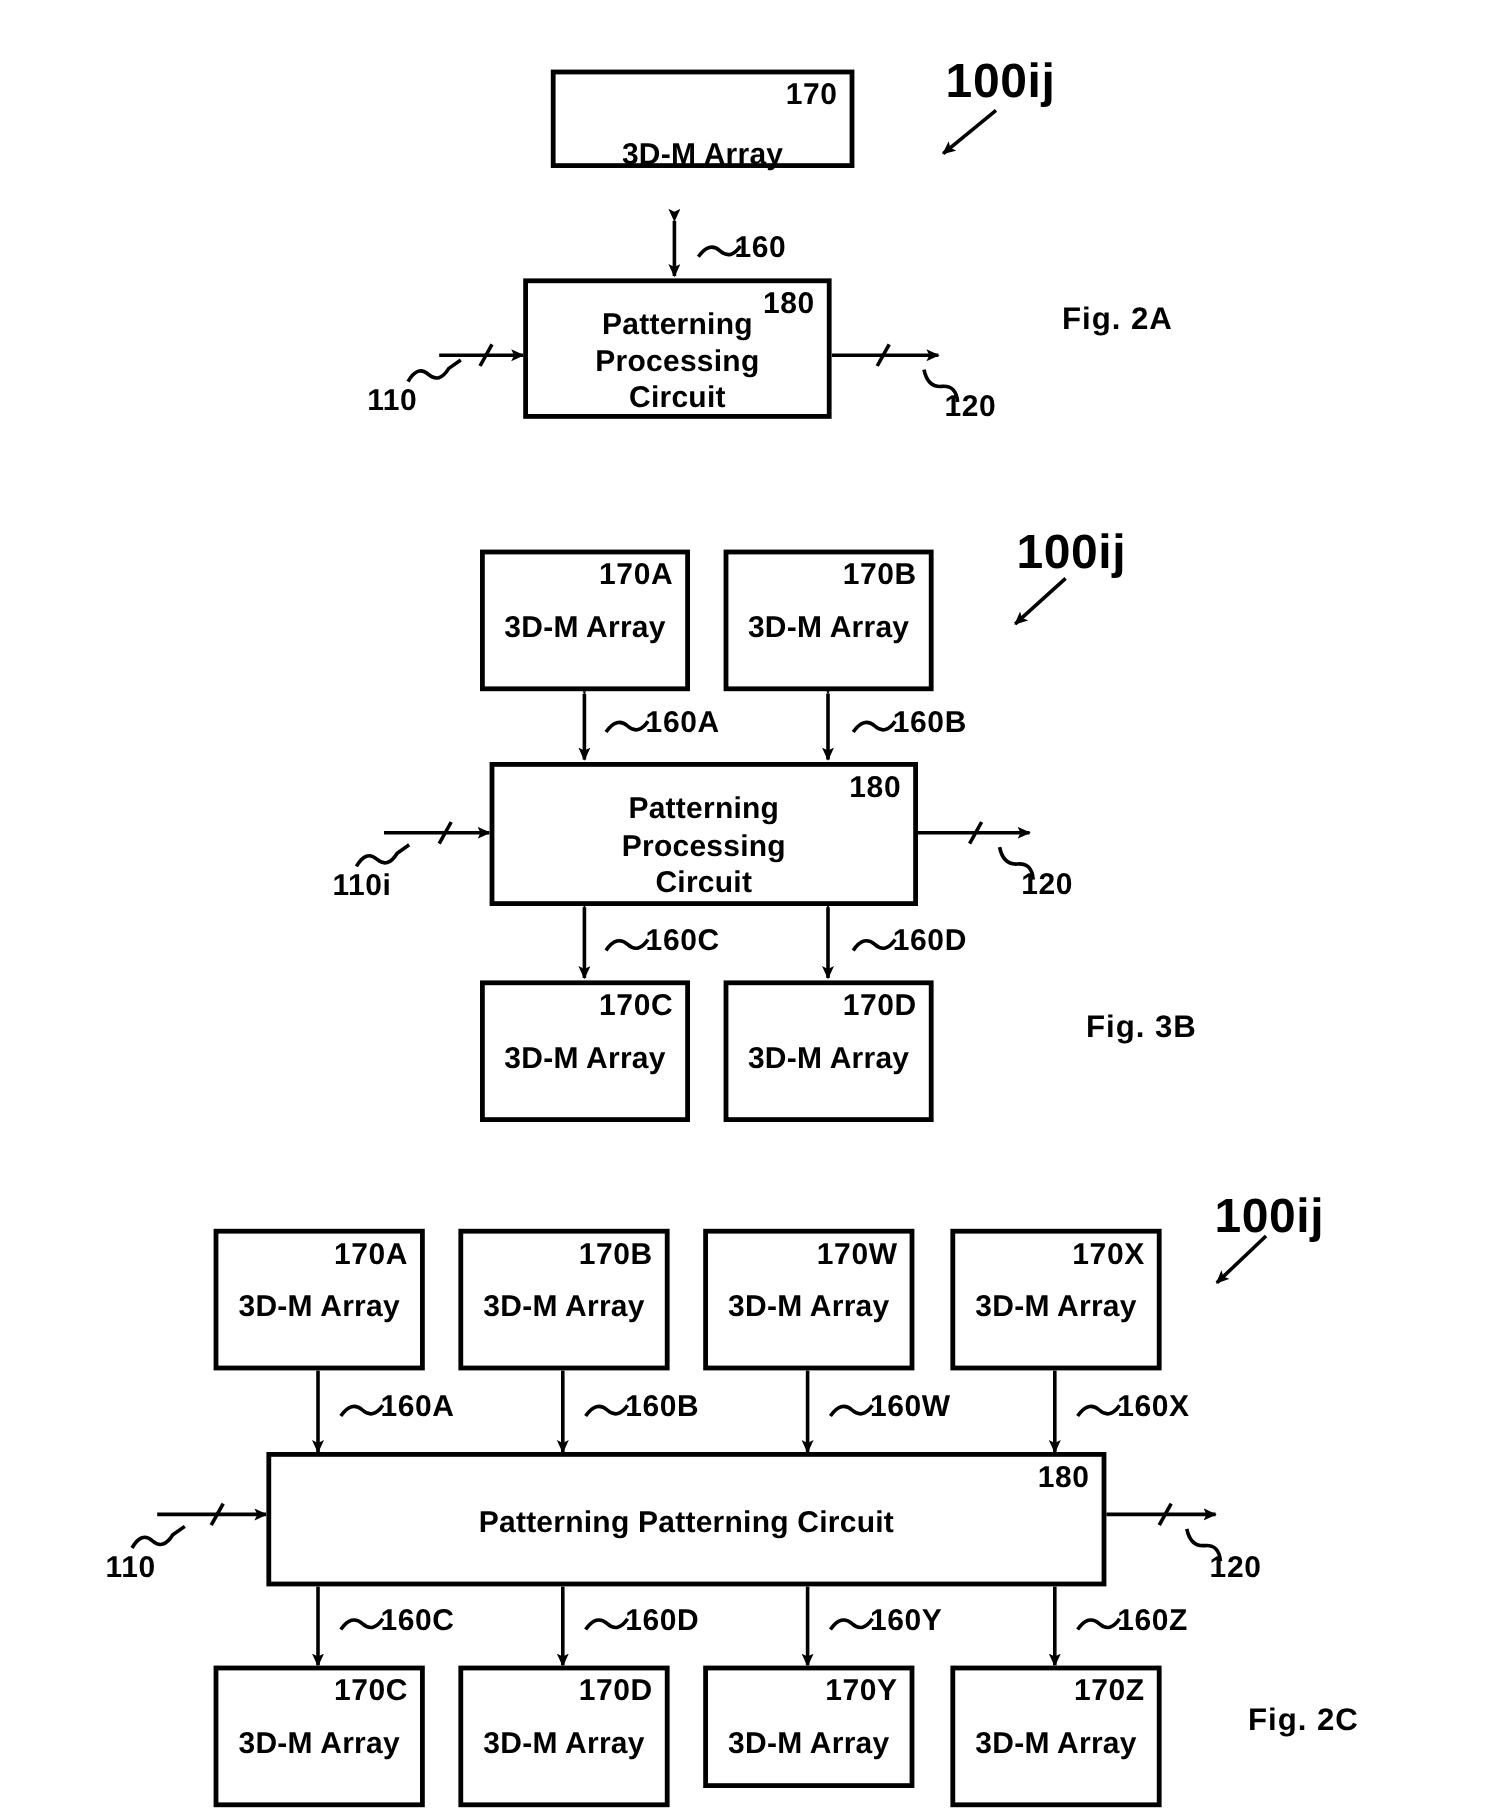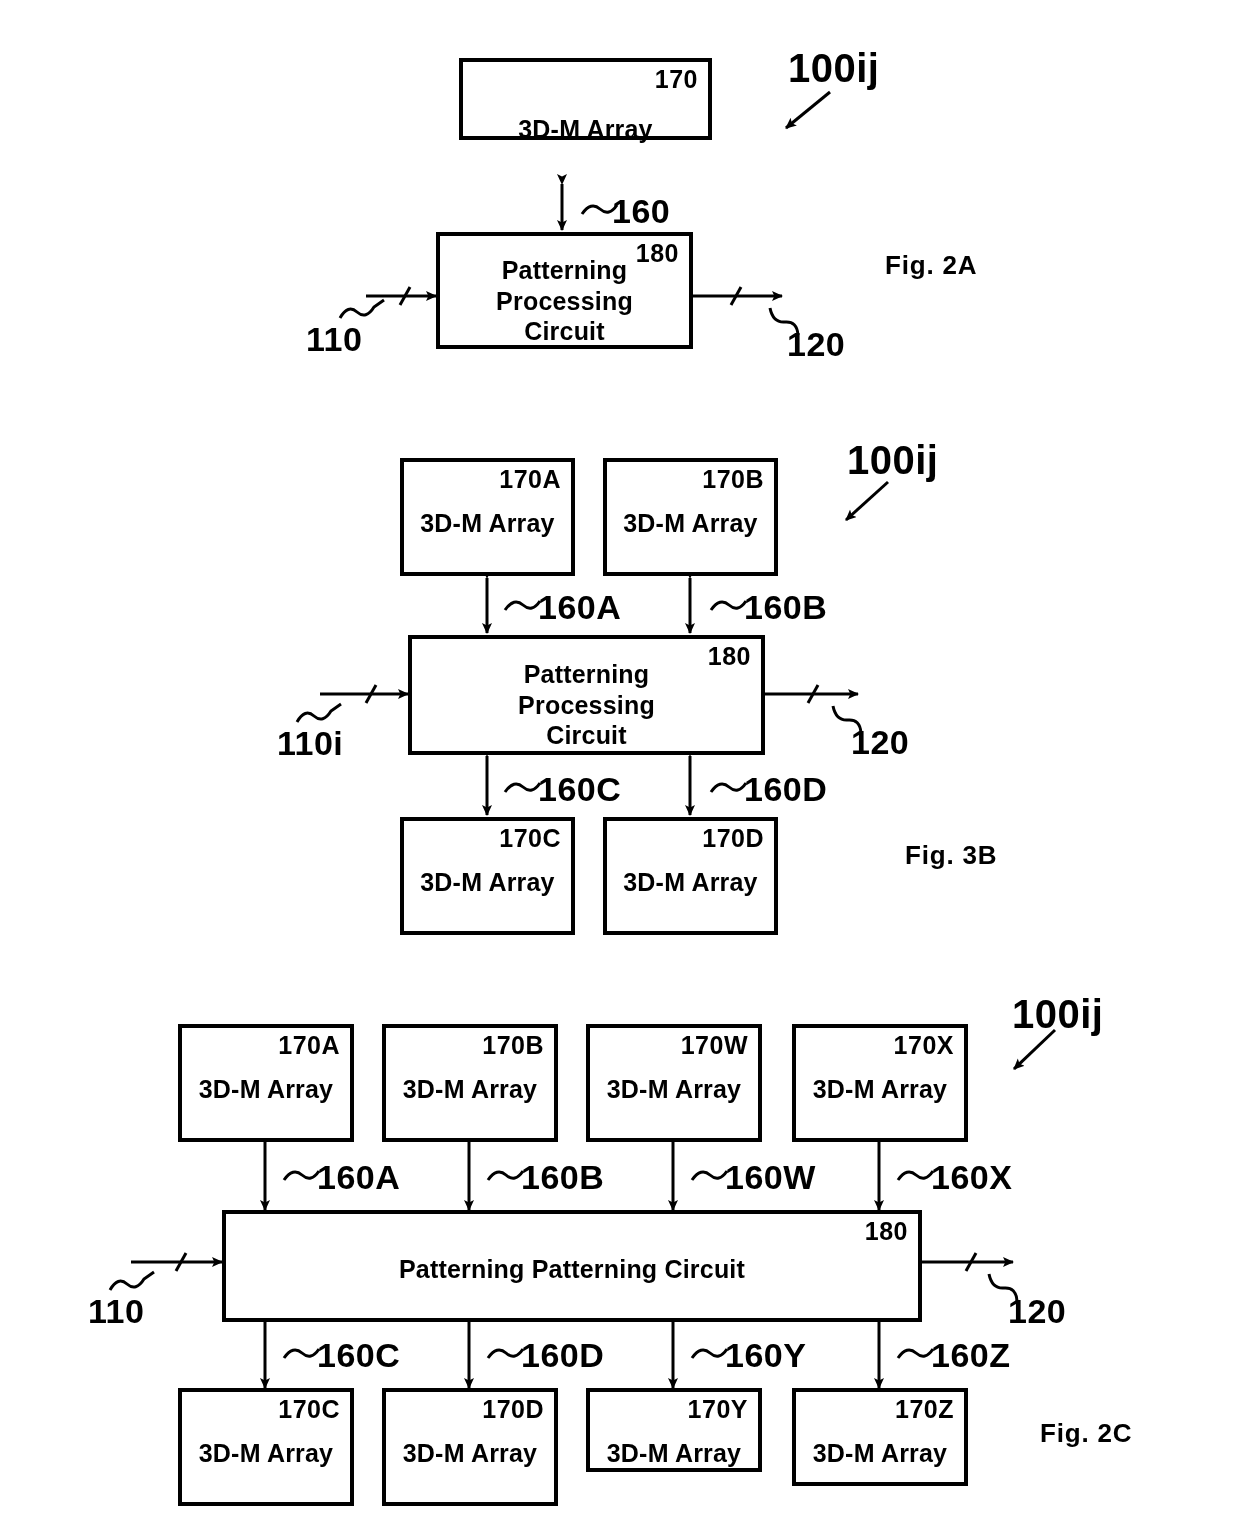--- a/index.html
+++ b/index.html
@@ -47,21 +47,21 @@
     position: absolute;
     left: 0; right: 0;
     text-align: center;
     font-size: 25px;
     font-weight: 700;
     line-height: 1.22;
     letter-spacing: 0.2px;
   }
   .ref {
     position: absolute;
-    font-size: 34px;
+    font-size: 25px;
     font-weight: 700;
     letter-spacing: 0.5px;
     white-space: nowrap;
   }
   .figlabel {
     position: absolute;
     font-size: 26px;
     font-weight: 700;
     letter-spacing: 0.8px;
     white-space: nowrap;
@@ -275,25 +275,25 @@
   </div>
 
   <div class="blk" style="left:178px; top:1388px; width:176px; height:118px;">
     <div class="num">170C</div>
     <div class="body" style="top:46px;">3D-M Array</div>
   </div>
   <div class="blk" style="left:382px; top:1388px; width:176px; height:118px;">
     <div class="num">170D</div>
     <div class="body" style="top:46px;">3D-M Array</div>
   </div>
-  <div class="blk" style="left:586px; top:1388px; width:176px; height:84px;">
+  <div class="blk" style="left:586px; top:1388px; width:176px; height:102px;">
     <div class="num">170Y</div>
     <div class="body" style="top:46px;">3D-M Array</div>
   </div>
-  <div class="blk" style="left:792px; top:1388px; width:176px; height:98px;">
+  <div class="blk" style="left:792px; top:1388px; width:176px; height:118px;">
     <div class="num">170Z</div>
     <div class="body" style="top:46px;">3D-M Array</div>
   </div>
 
   <div class="ref" style="left:317px; top:1158px;">160A</div>
   <div class="ref" style="left:521px; top:1158px;">160B</div>
   <div class="ref" style="left:725px; top:1158px;">160W</div>
   <div class="ref" style="left:931px; top:1158px;">160X</div>
 
   <div class="ref" style="left:317px; top:1336px;">160C</div>

